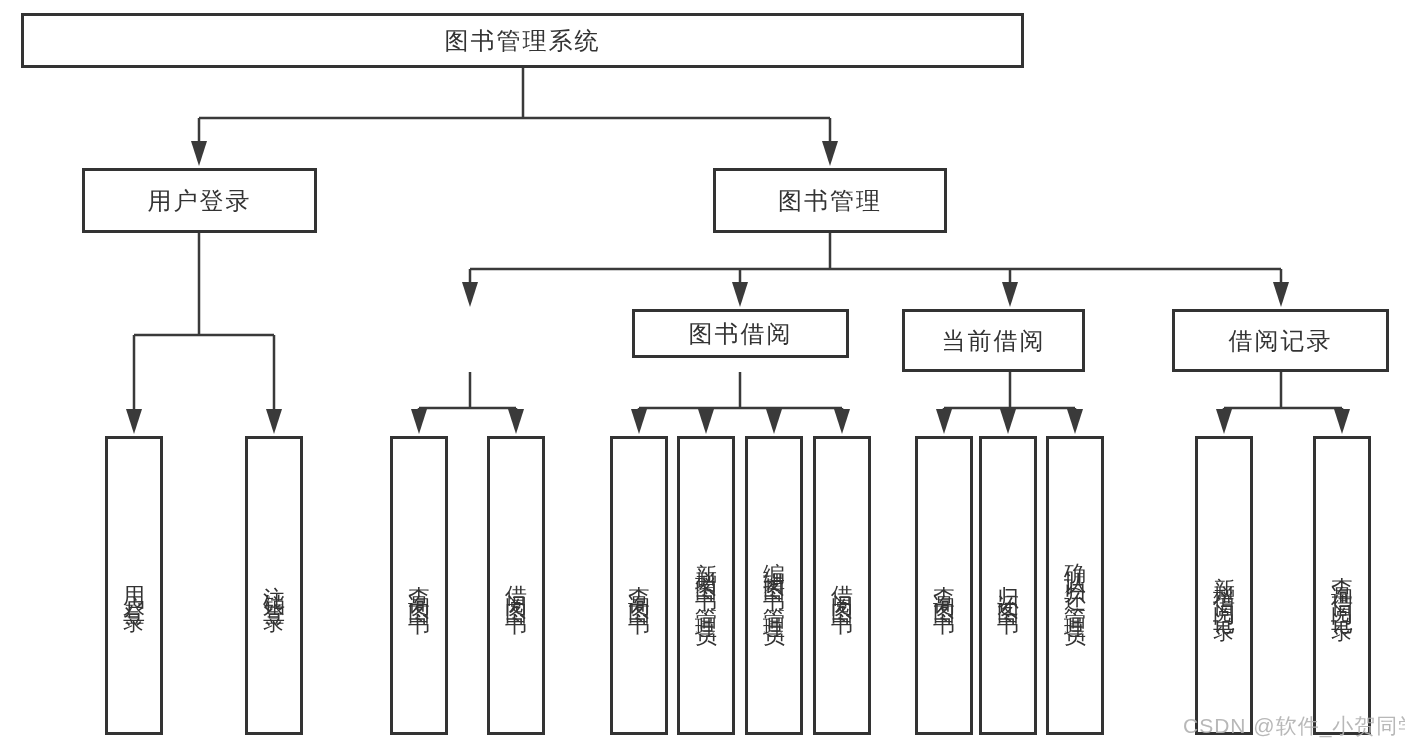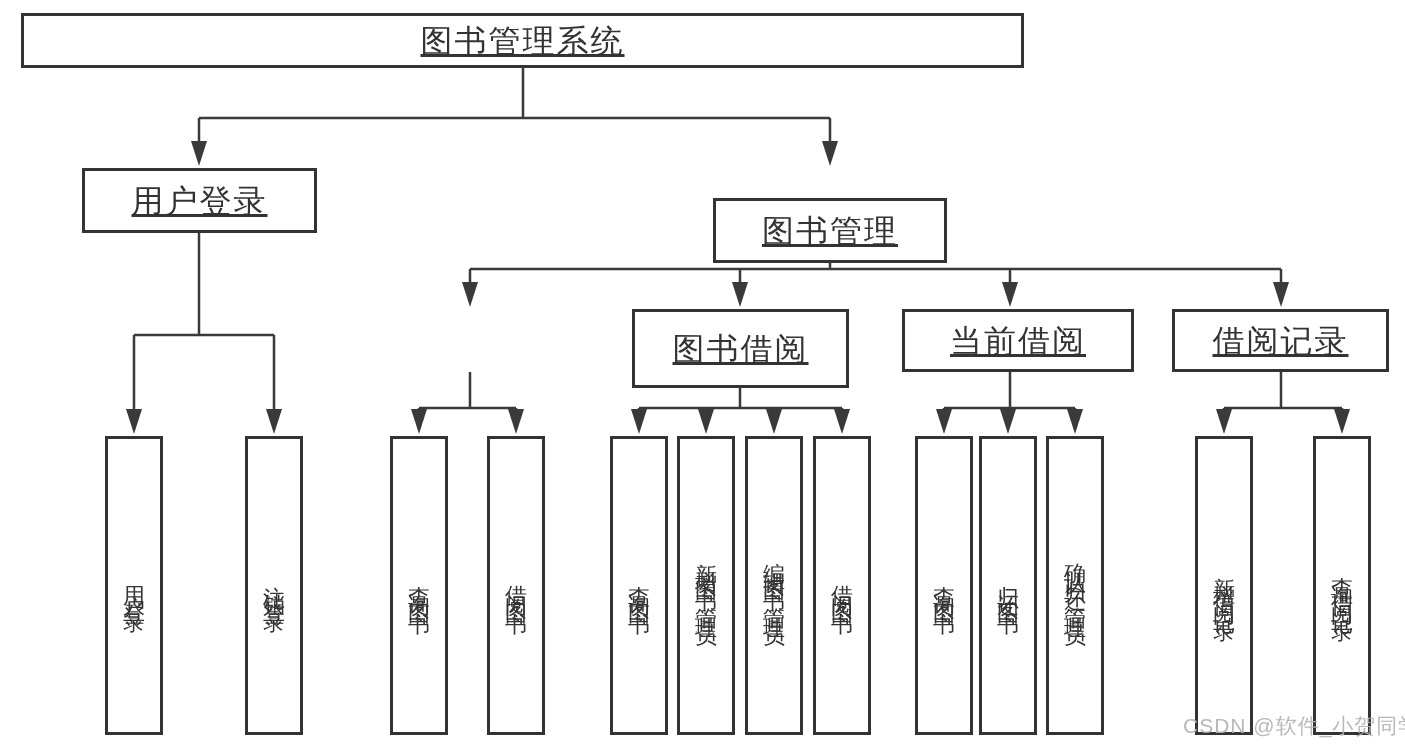--- a/index.html
+++ b/index.html
@@ -21,26 +21,25 @@
   .node {
     position: absolute;
     background: #ffffff;
     border: 3px solid #333333;
     display: flex;
     align-items: center;
     justify-content: center;
     color: #333333;
   }
   .hlabel {
-    font-size: 32px;
+    font-size: 24px;
     letter-spacing: 2px;
     color: #333333;
     white-space: nowrap;
     line-height: 1;
-    text-decoration: underline;
   }
   .leaf .vlabel {
     writing-mode: vertical-rl;
     text-orientation: mixed;
     font-size: 22px;
     letter-spacing: 9px;
     color: #333333;
     line-height: 1;
   }
   .watermark {
@@ -122,28 +121,28 @@
     </g>
   </svg>
 
   <div class="node" style="left:21px; top:13px; width:1003px; height:55px;">
     <span class="hlabel">图书管理系统</span>
   </div>
 
   <div class="node" style="left:82px; top:168px; width:235px; height:65px;">
     <span class="hlabel">用户登录</span>
   </div>
-  <div class="node" style="left:713px; top:168px; width:234px; height:65px;margin-top:30px;">
+  <div class="node" style="left:713px; top:168px; width:234px; height:65px;">
     <span class="hlabel">图书管理</span>
   </div>
 
-  <div class="node" style="left:632px; top:309px; width:217px; height:79px;">
+  <div class="node" style="left:632px; top:309px; width:217px; height:49px;">
     <span class="hlabel">图书借阅</span>
   </div>
-  <div class="node" style="left:902px; top:309px; width:232px; height:63px;">
+  <div class="node" style="left:902px; top:309px; width:183px; height:63px;">
     <span class="hlabel">当前借阅</span>
   </div>
   <div class="node" style="left:1172px; top:309px; width:217px; height:63px;">
     <span class="hlabel">借阅记录</span>
   </div>
 
   <div class="node leaf" style="left:105px; top:436px; width:58px; height:299px;">
     <span class="vlabel">用户登录</span>
   </div>
   <div class="node leaf" style="left:245px; top:436px; width:58px; height:299px;">

